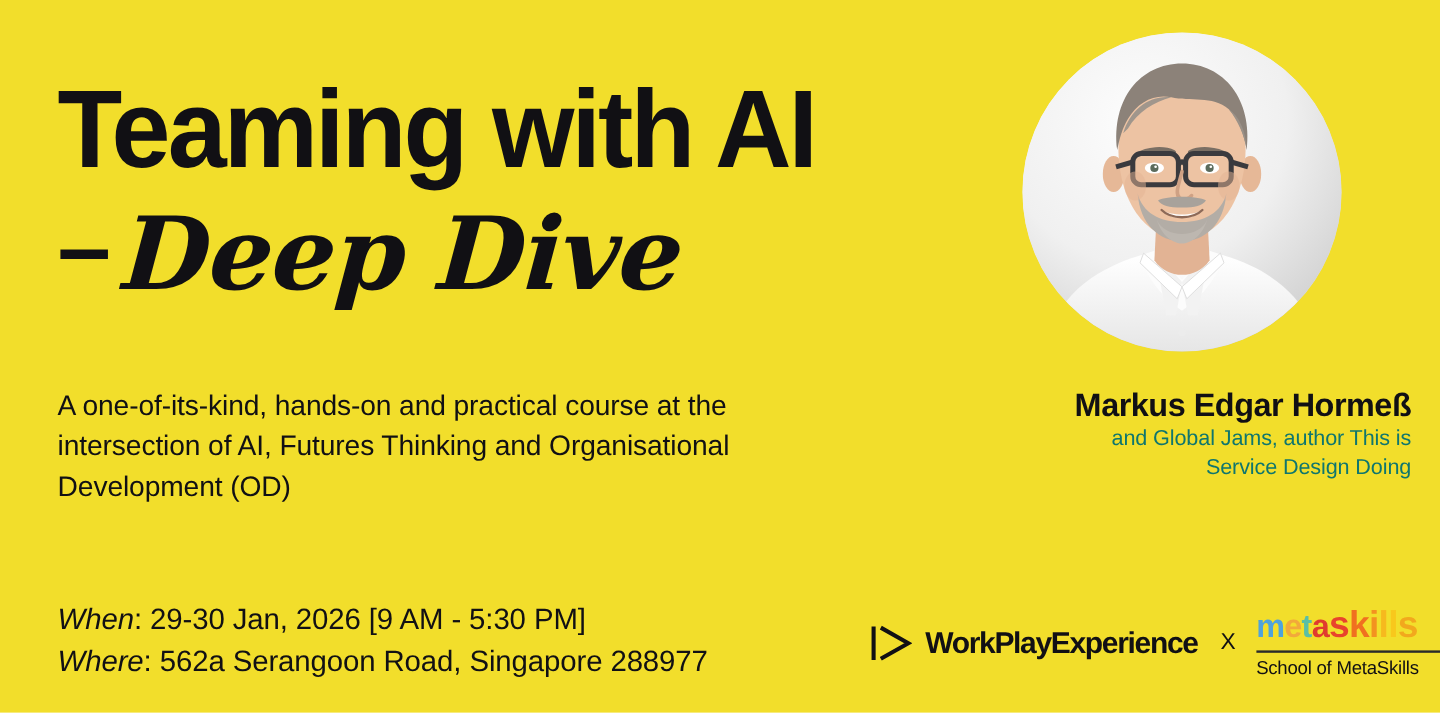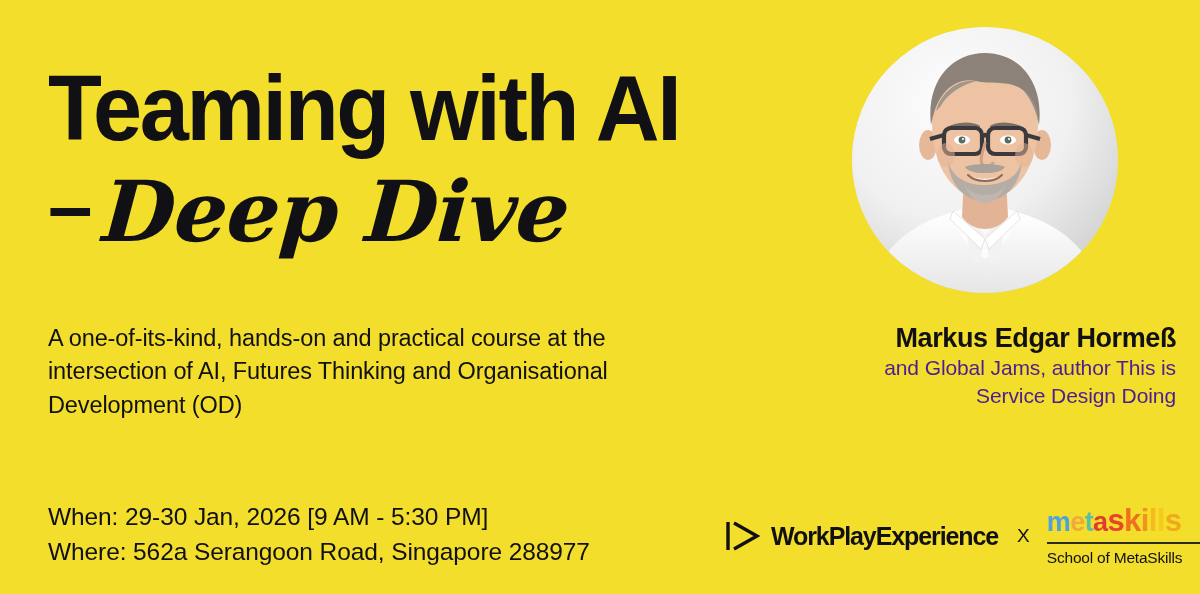--- a/index.html
+++ b/index.html
@@ -87,21 +87,21 @@
   .when-where {
     position: absolute;
     left: 0;
     top: 500px;
     width: 700px;
     font-size: 24.5px;
     line-height: 1.42;
     color: #111014;
     letter-spacing: -0.1px;
   }
-  .when-where .lbl { font-weight: normal; }
+  .when-where .lbl { font-style: italic; font-weight: normal; }
 
   
   .portrait {
     position: absolute;
     left: 852px;
     top: 27px;
     width: 266px;
     height: 266px;
     border-radius: 50%;
     overflow: hidden;
@@ -126,23 +126,23 @@
   }
   .speaker-role {
     margin-top: 16px;
     font-size: 18.5px;
     font-weight: bold;
     color: #111014;
     line-height: 1.28;
     letter-spacing: -0.1px;
   }
   .speaker-desc {
-    font-size: 21px;
+    font-size: 18px;
     font-weight: normal;
-    color: #4c1d95;
+    color: #0f766e;
     line-height: 1.32;
     letter-spacing: -0.1px;
   }
 
   
   .logos {
     position: absolute;
     left: 724px;
     top: 500px;
     width: 456px;

